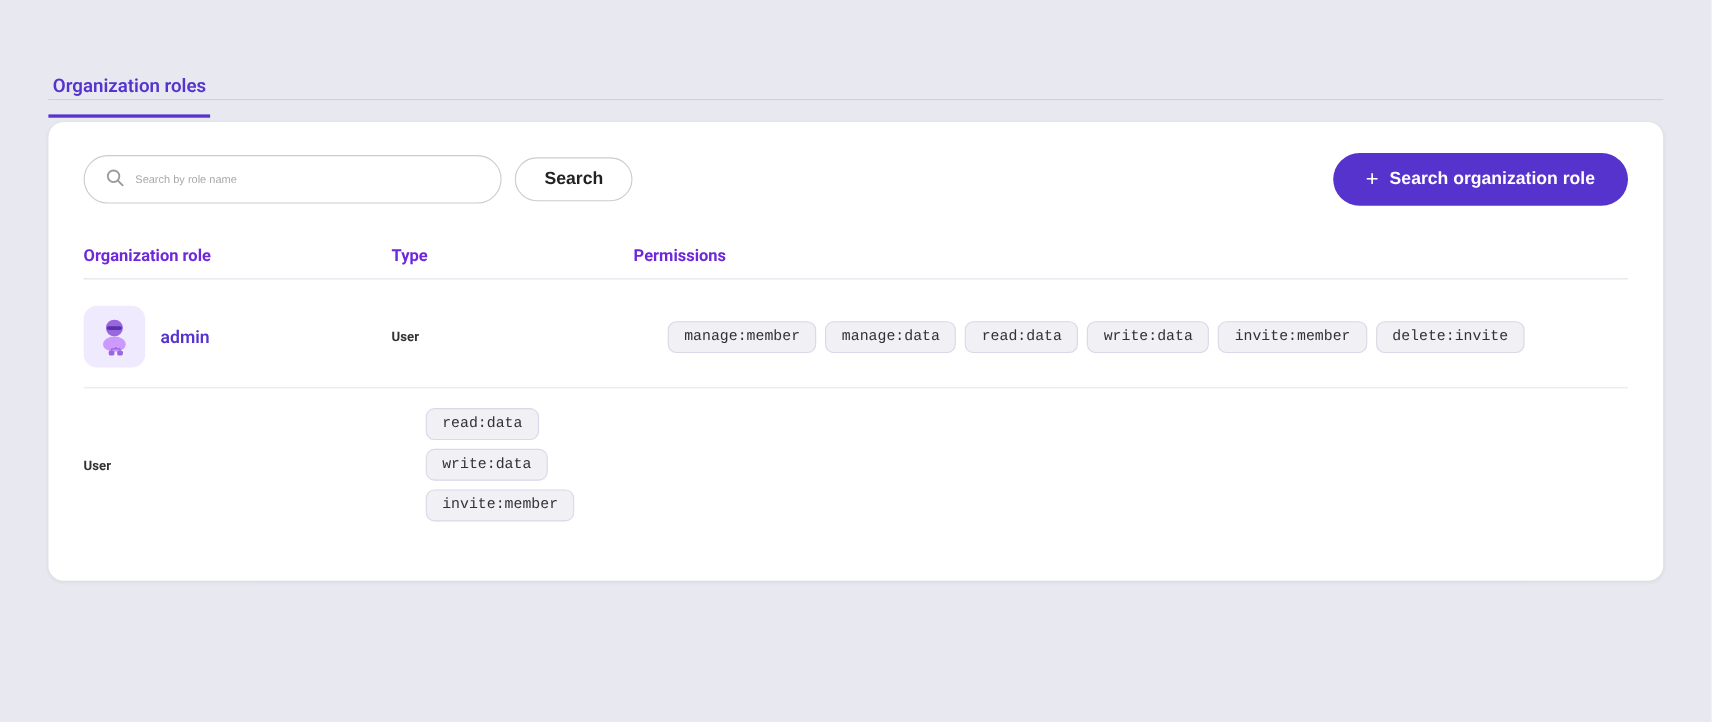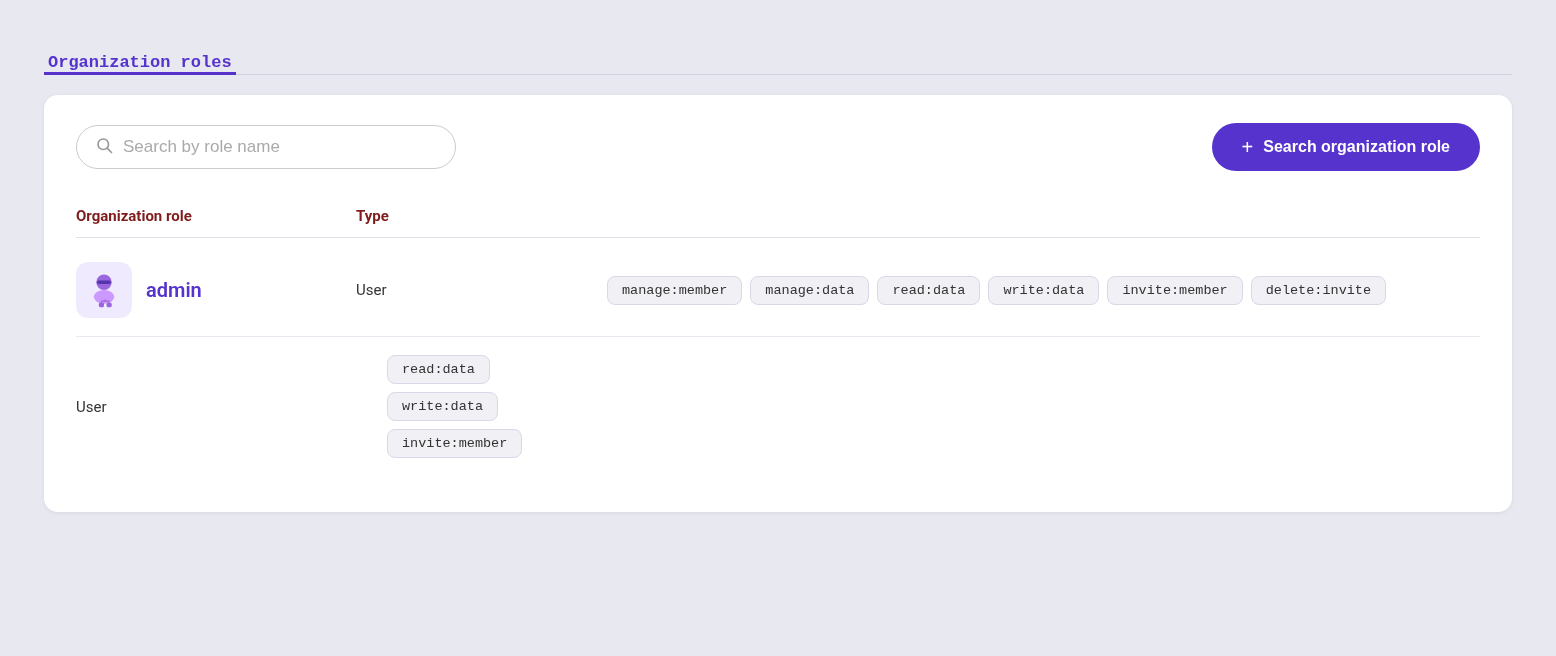--- a/index.html
+++ b/index.html
@@ -26,30 +26,29 @@
     }
 
     .tabs-bar {
       display: flex;
       align-items: flex-end;
       border-bottom: 1.5px solid #d0d0e0;
       margin-bottom: 20px;
     }
 
     .tab {
-      padding: 12px 4px 0;
+      padding: 12px 4px 15px;
       margin-right: 36px;
       font-size: 17px;
       font-weight: 500;
       cursor: pointer;
       color: #555;
       border-bottom: 3px solid transparent;
       position: relative;
-      top: 1px;
-      font-family: Liberation Mono, monospace;
+      top: 17px;
     }
 
     .tab.active {
       color: #5533cc;
       border-bottom: 3px solid #5533cc;
       font-weight: 600;
     }
 
     .main-card {
       background: #fff;
@@ -77,21 +76,21 @@
     }
 
     .search-icon-svg {
       color: #999;
       flex-shrink: 0;
     }
 
     .search-input {
       border: none;
       outline: none;
-      font-size: 17px;
+      font-size: 10px;
       color: #333;
       width: 100%;
       background: transparent;
     }
 
     .search-input::placeholder {
       color: #aaa;
     }
 
     .search-button {
@@ -134,21 +133,21 @@
       display: grid;
       grid-template-columns: 280px 220px 1fr;
       padding: 8px 0 12px;
       border-bottom: 1.5px solid #e0e0e8;
       margin-bottom: 6px;
     }
 
     .col-header {
       font-size: 15px;
       font-weight: 700;
-      color: #7f1d1d;
+      color: #6d28d9;
     }
 
     .table-row {
       display: grid;
       grid-template-columns: 280px 220px 1fr;
       align-items: center;
       padding: 18px 0;
       border-bottom: 1.5px solid #e8e8f0;
     }
 
@@ -164,29 +163,29 @@
       border-radius: 12px;
       background: #f0eaff;
       display: flex;
       align-items: center;
       justify-content: center;
       flex-shrink: 0;
       position: relative;
     }
 
     .role-name {
-      font-size: 20px;
+      font-size: 16px;
       font-weight: 600;
       color: #5533cc;
     }
 
     .type-cell {
-      font-size: 15px;
+      font-size: 12px;
       color: #333;
-      font-weight: 400;
+      font-weight: 700;
     }
 
     .permissions-cell {
       display: flex;
       flex-wrap: wrap;
       gap: 8px;
       margin-left: 31px;
     }
 
     .permission-badge {
@@ -220,30 +219,32 @@
     <div class="toolbar">
       <div class="search-input-wrapper">
         <span class="search-icon-svg">
           <svg width="18" height="18" viewBox="0 0 24 24" fill="none" stroke="#999" stroke-width="2.2" stroke-linecap="round" stroke-linejoin="round">
             <circle cx="11" cy="11" r="7"></circle>
             <line x1="16.5" y1="16.5" x2="22" y2="22"></line>
           </svg>
         </span>
         <input class="search-input" type="text" placeholder="Search by role name" style="">
       </div>
+      <button class="search-button">Search</button>
       <div class="spacer"></div>
       <button class="create-button">
         <span class="create-plus">+</span>
         <span>Search organization role</span>
       </button>
     </div>
 
     <div class="table-header">
       <div class="col-header">Organization role</div>
       <div class="col-header">Type</div>
+      <div class="col-header">Permissions</div>
     </div>
 
     <div class="table-row">
       <div class="role-cell">
         <div class="role-avatar">
           <svg class="avatar-svg" viewBox="0 0 56 56" xmlns="http://www.w3.org/2000/svg">
 
             <circle cx="28" cy="19" r="9" fill="#9966dd"></circle>
 
             <rect x="20" y="17" width="16" height="4" rx="2" fill="#5533aa"></rect>

